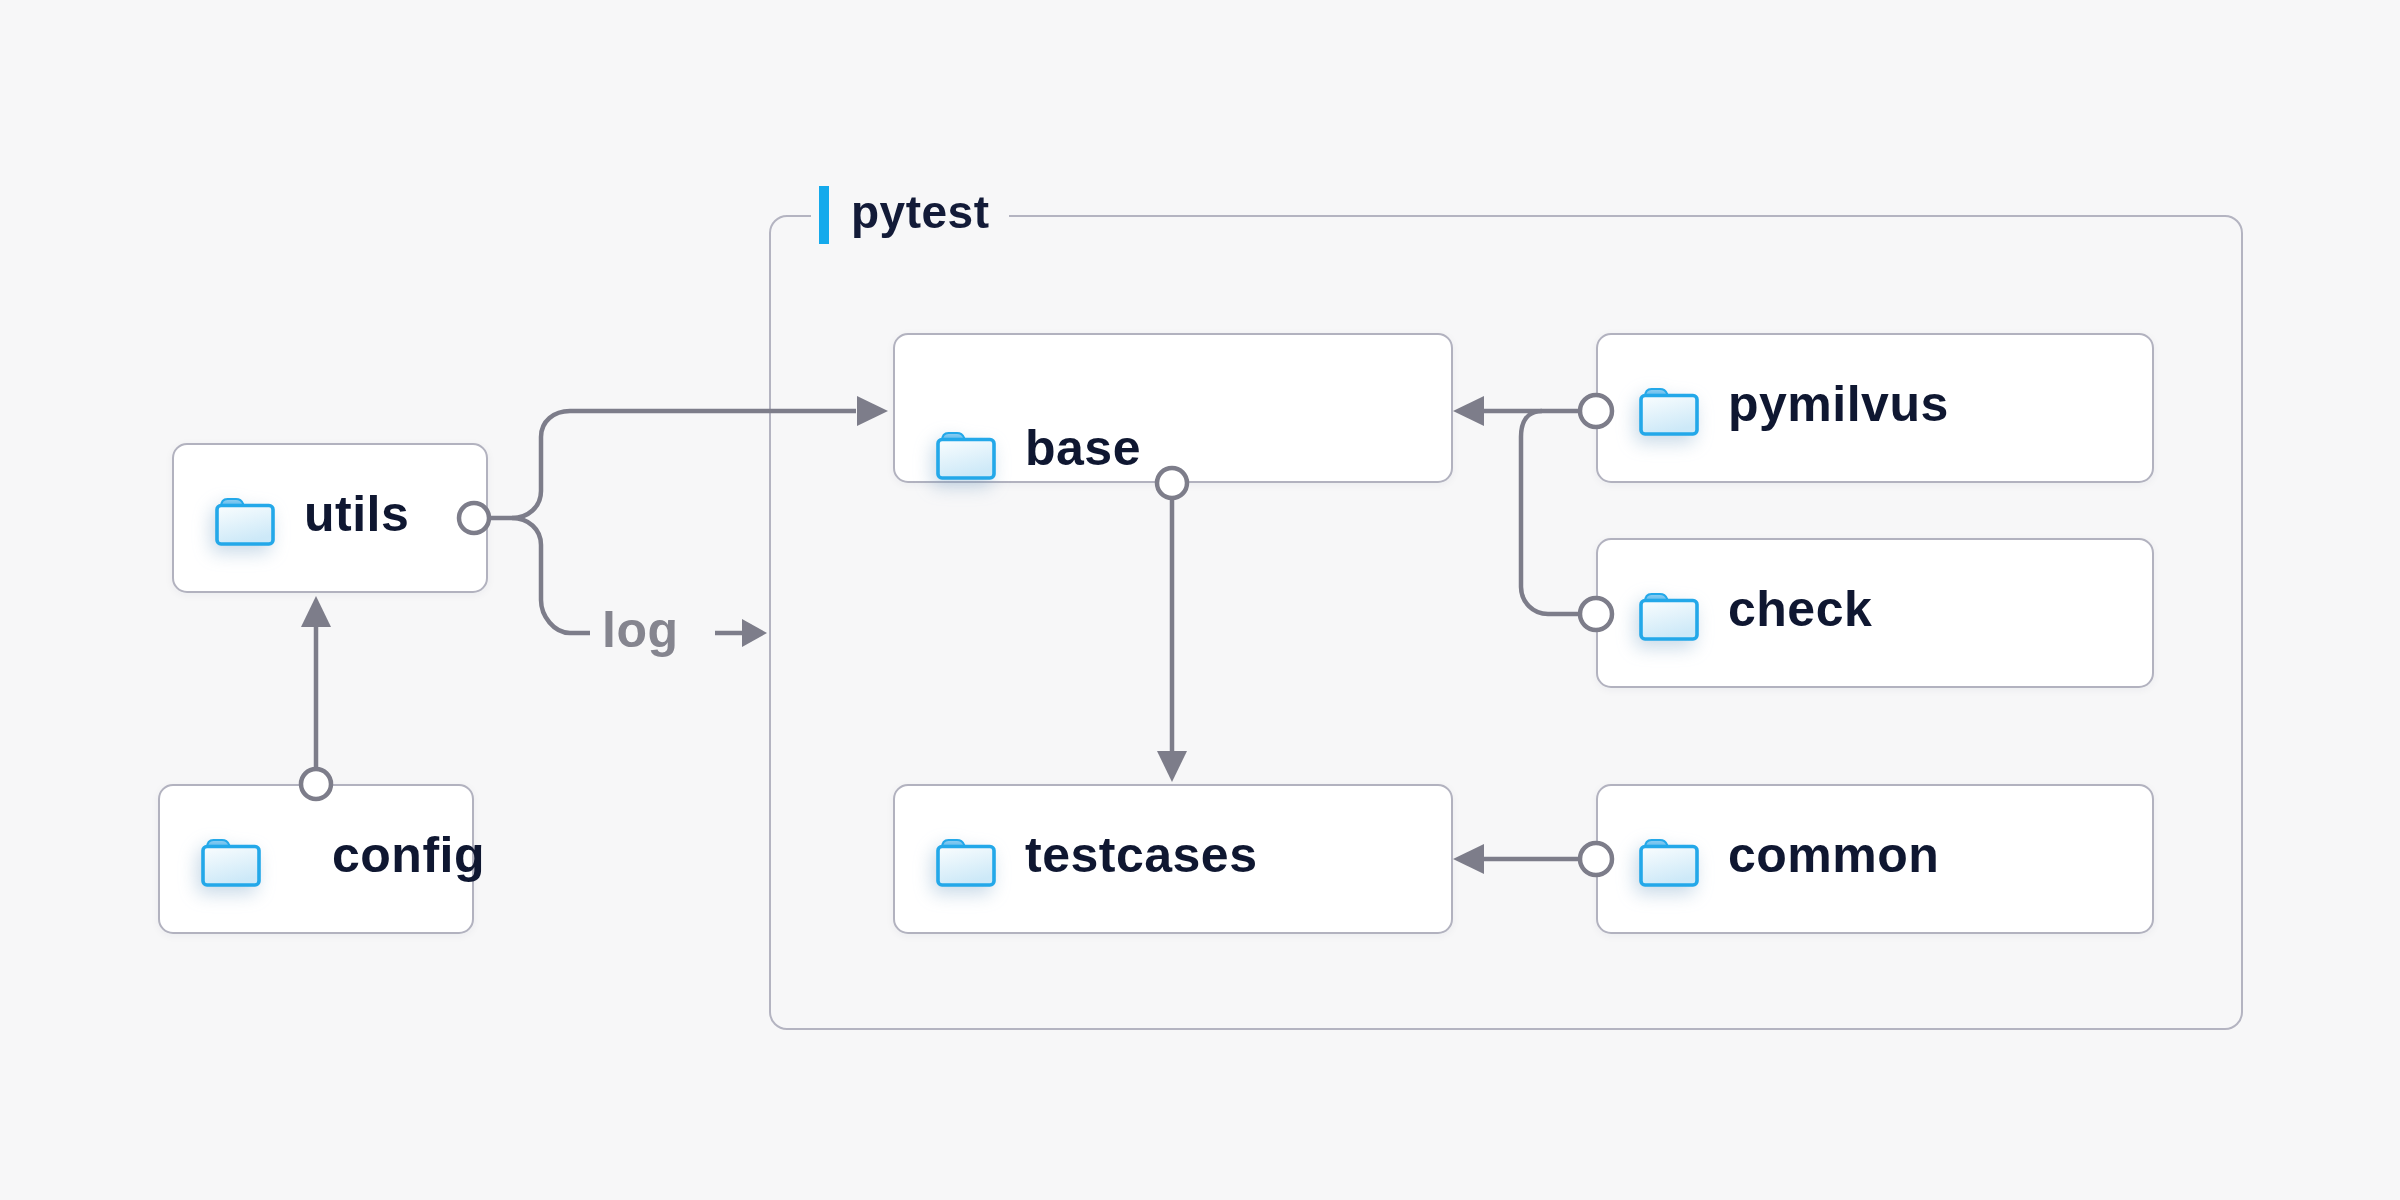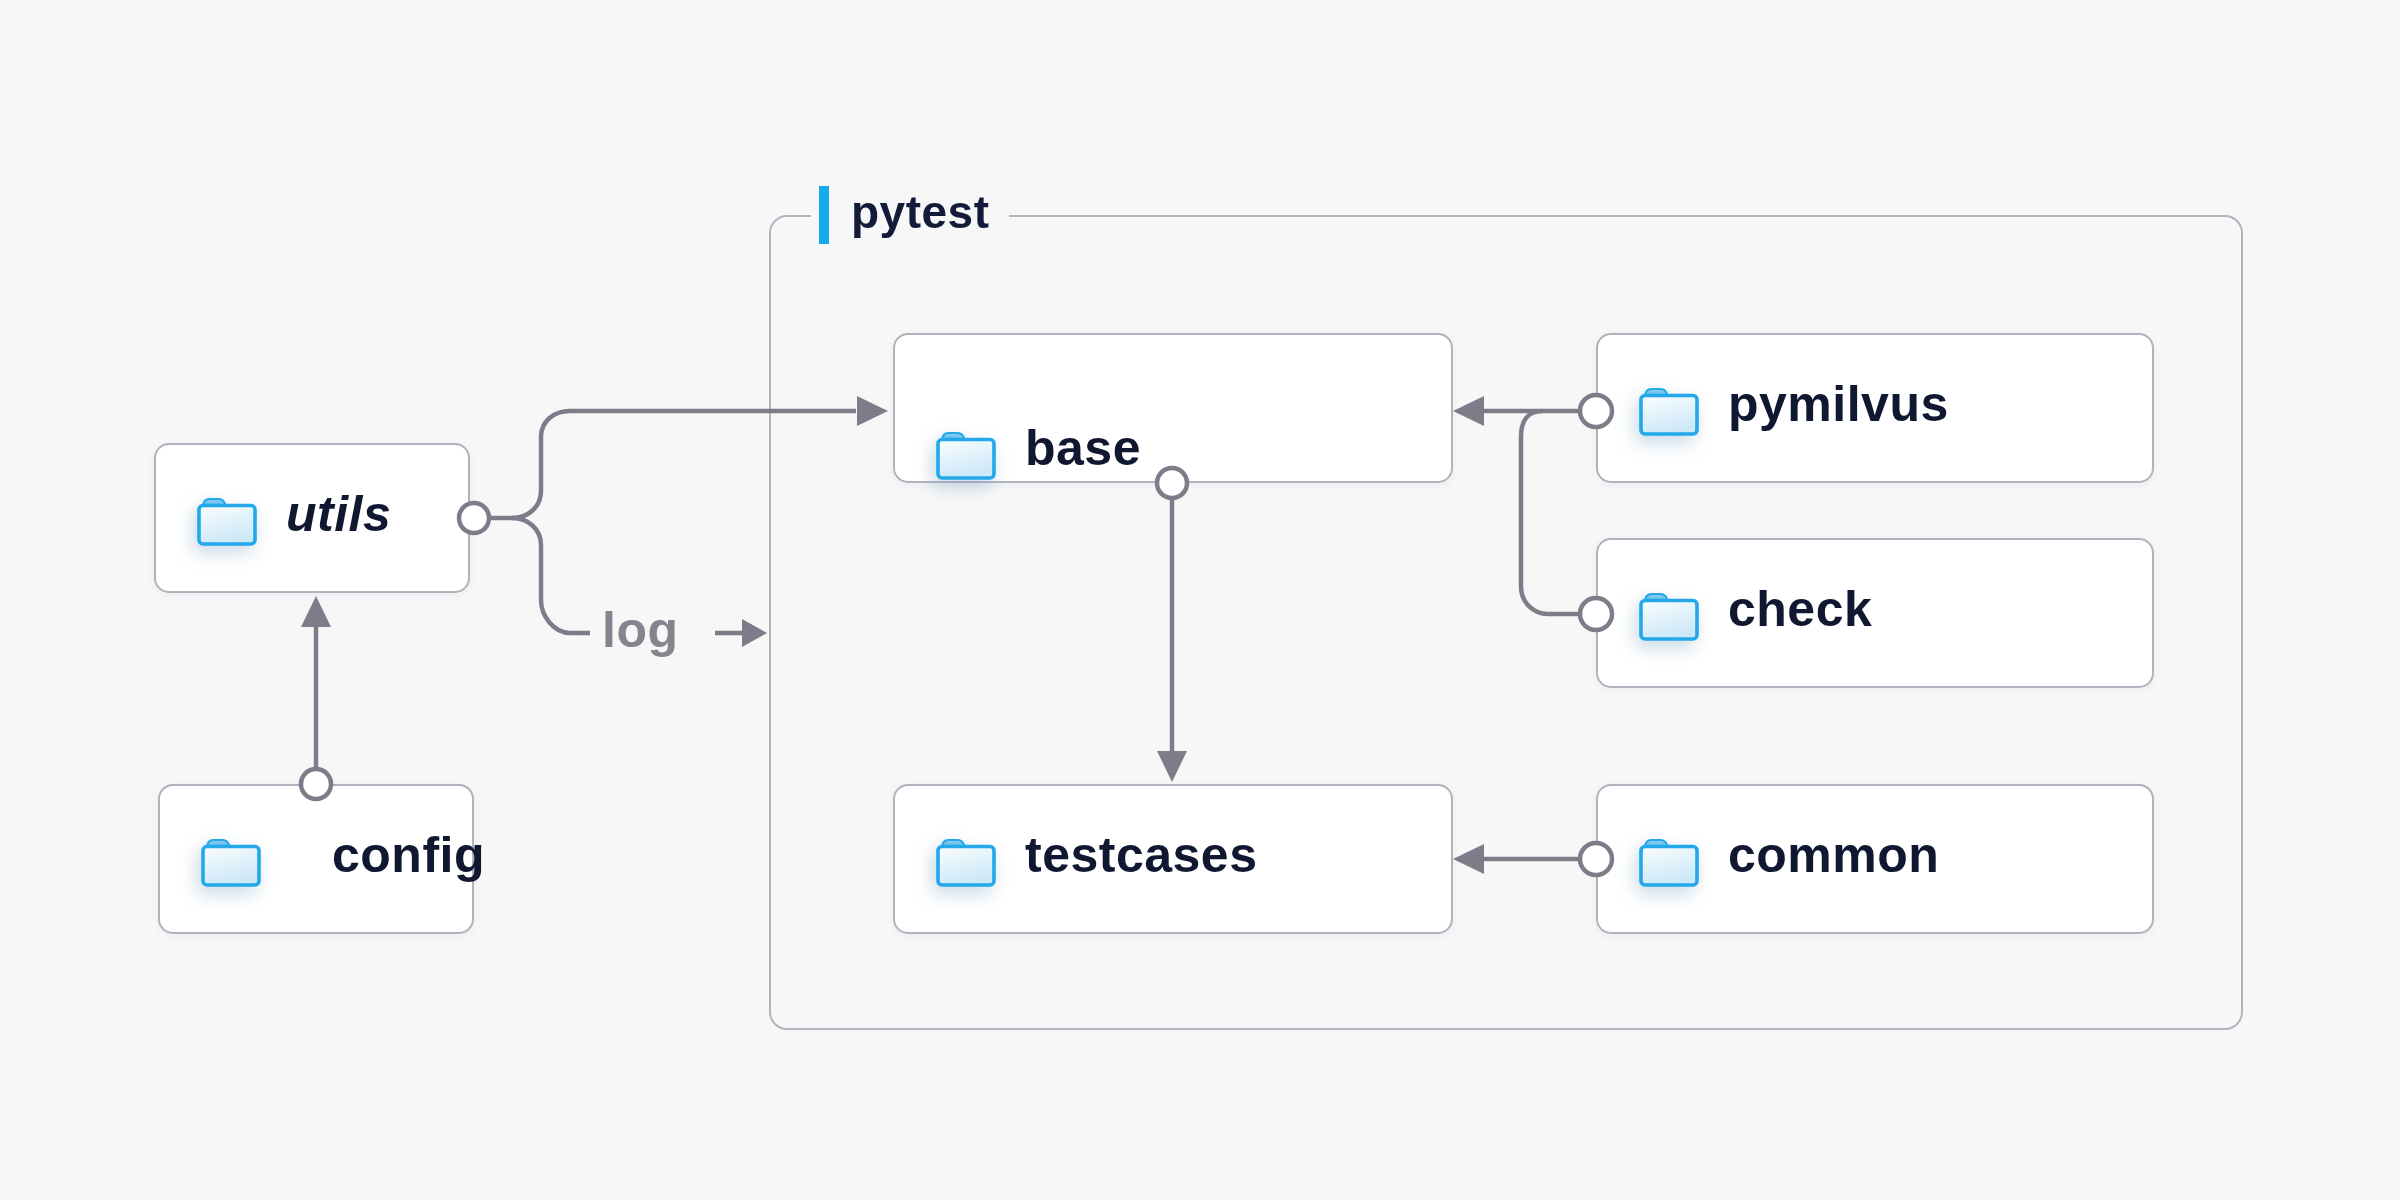--- a/index.html
+++ b/index.html
@@ -110,21 +110,21 @@
 
 <div class="canvas">
 
   <div class="group-box">
     <div class="group-label">
       <span class="accent-bar"></span>
       <span class="group-label-text">pytest</span>
     </div>
   </div>
 
-  <div class="node" style="left:154px;top:443px;width:316px;font-style:italic;">
+  <div class="node" style="left:172px;top:443px;width:316px;">
     <span class="folder">
       <svg width="66" height="57" viewBox="0 0 66 57">
         <path d="M9 17 C9 12 11.5 9 15.5 9 H24 C27.5 9 29.8 10.6 31 13.6 L33.5 19.5 H9 Z" fill="url(#fold-tab)" stroke="#23a8e9" stroke-width="2"></path>
         <rect x="5" y="15.5" width="56" height="38.5" rx="4" fill="url(#fold-body)" stroke="#23a8e9" stroke-width="3.6"></rect>
       </svg>
     </span>
     <span class="node-label">utils</span>
   </div>
 
   <div class="node" style="left:158px;top:784px;width:316px;gap:42px;">

